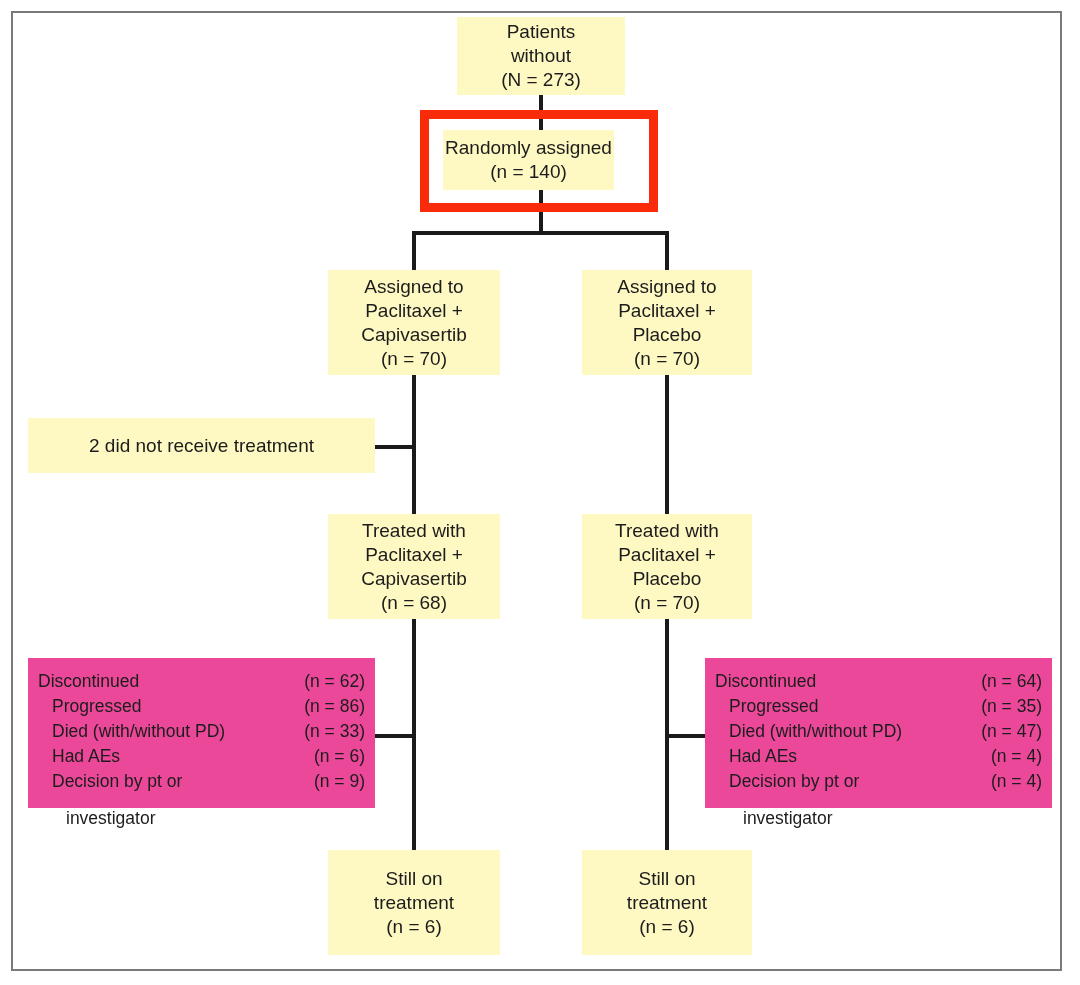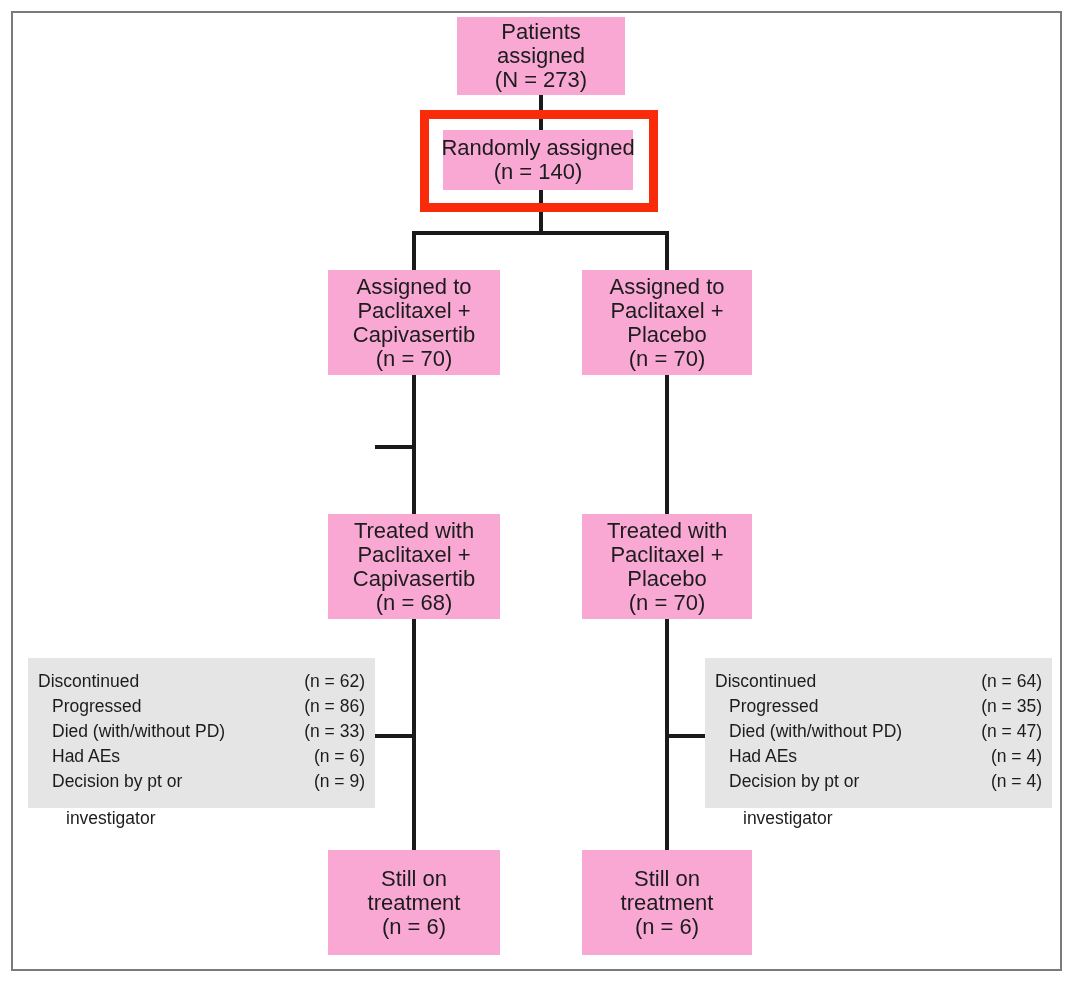--- a/index.html
+++ b/index.html
@@ -36,45 +36,45 @@
     background: #1a1a1a;
   }
   .hline {
     position: absolute;
     height: 4px;
     background: #1a1a1a;
   }
   
   .node {
     position: absolute;
-    background: #f9a8d4;
+    background: #fef9c3;
     box-sizing: border-box;
     color: #1c1c1c;
-    font-size: 22px;
+    font-size: 19px;
     line-height: 24px;
   }
   .node.centered {
     display: flex;
     flex-direction: column;
     align-items: center;
     justify-content: center;
     text-align: center;
   }
   .node .ln { display: block; white-space: pre; }
   
   .node.single {
     display: flex;
     align-items: center;
     justify-content: center;
     text-align: center;
   }
   
   .listbox {
     position: absolute;
-    background: #e5e5e5;
+    background: #ec4899;
     box-sizing: border-box;
     padding: 11px 10px 21px 10px;
     color: #1c1c1c;
     font-size: 17.5px;
     line-height: 25px;
   }
   .lrow {
     display: flex;
     justify-content: space-between;
     align-items: baseline;
@@ -114,45 +114,48 @@
   <div class="vline" style="left:665px; top:375px; height:139px;"></div>
 
   <div class="vline" style="left:412px; top:619px; height:231px;"></div>
   <div class="hline" style="left:375px; top:734px; width:39px;"></div>
 
   <div class="vline" style="left:665px; top:619px; height:231px;"></div>
   <div class="hline" style="left:665px; top:734px; width:41px;"></div>
 
   <div class="node centered" style="left:457px; top:17px; width:168px; height:78px;">
     <span class="ln">Patients</span>
-    <span class="ln">assigned</span>
+    <span class="ln">without</span>
     <span class="ln">(N = 273)</span>
   </div>
 
-  <div class="node centered" style="left:443px; top:130px; width:190px; height:60px;">
+  <div class="node centered" style="left:443px; top:130px; width:171px; height:60px;">
     <span class="ln">Randomly assigned</span>
     <span class="ln">(n = 140)</span>
   </div>
 
   <div class="redbox" style="left:420px; top:110px; width:238px; height:102px;"></div>
 
   <div class="node centered" style="left:328px; top:270px; width:172px; height:105px;">
     <span class="ln">Assigned to</span>
     <span class="ln">Paclitaxel +</span>
     <span class="ln">Capivasertib</span>
     <span class="ln">(n = 70)</span>
   </div>
 
   <div class="node centered" style="left:582px; top:270px; width:170px; height:105px;">
     <span class="ln">Assigned to</span>
     <span class="ln">Paclitaxel +</span>
     <span class="ln">Placebo</span>
     <span class="ln">(n = 70)</span>
   </div>
 
+  <div class="node single" style="left:28px; top:418px; width:347px; height:55px;">
+    <span class="ln">2 did not receive treatment</span>
+  </div>
 
   <div class="node centered" style="left:328px; top:514px; width:172px; height:105px;">
     <span class="ln">Treated with</span>
     <span class="ln">Paclitaxel +</span>
     <span class="ln">Capivasertib</span>
     <span class="ln">(n = 68)</span>
   </div>
 
   <div class="node centered" style="left:582px; top:514px; width:170px; height:105px;">
     <span class="ln">Treated with</span>

